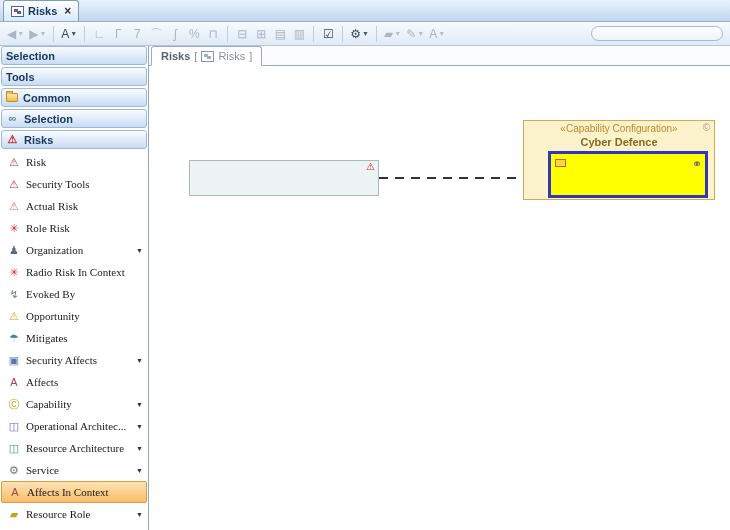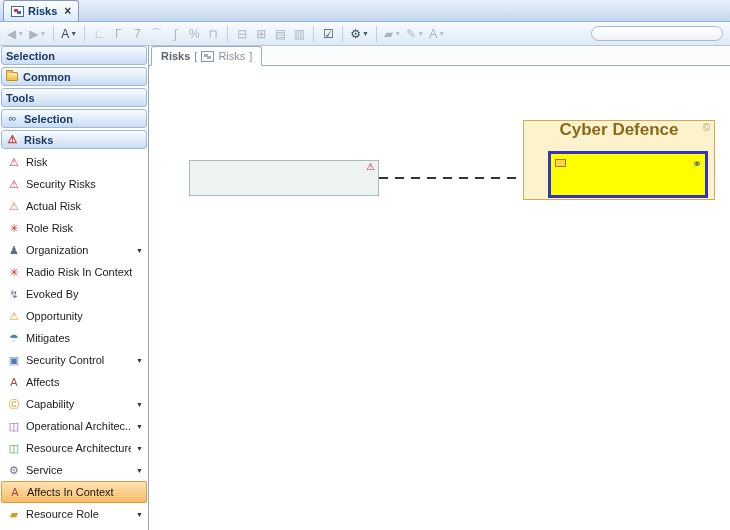--- a/index.html
+++ b/index.html
@@ -77,40 +77,40 @@
     background:#f2bd45; border:1px solid #c08f28; border-bottom:none; border-radius:1px 1px 0 0; }
   .pal-item {
     height:22px; display:flex; align-items:center; gap:5px; padding:0 5px 0 7px;
     font-size:11px; color:#1a1a1a;
   }
   .pal-item.selected {
     background:linear-gradient(#fde2b4,#f9bd69);
     border:1px solid #e0993c; border-radius:2px; margin:0 1px; padding-left:6px;
   }
   .pal-icon { width:14px; text-align:center; font-size:11px; line-height:1; flex:none; }
-  .pal-label { white-space:nowrap; overflow:hidden; }
+  .pal-label { white-space:nowrap; overflow:hidden;font-family:Liberation Serif, serif; }
   .pal-dd { margin-left:auto; font-size:7px; color:#333; }
 
   
   .canvas-col { flex:1; display:flex; flex-direction:column; background:#fff; min-width:0; }
   .strip {
     height:20px; border-bottom:1px solid #98aac6; background:#fbfcfe;
     display:flex; align-items:flex-end; padding-left:2px;
   }
   .dtab {
     height:20px; display:flex; align-items:center; gap:4px; padding:0 9px;
     border:1px solid #9aaac8; border-bottom:1px solid #ffffff; border-radius:3px 3px 0 0;
     background:#ffffff; font-size:11px; color:#8a90a0; margin-bottom:-1px;
   }
   .dtab-title { font-weight:bold; color:#5a6270; }
   .canvas { position:relative; flex:1; background:#fff; overflow:hidden; }
 
   
   .node-stereo { font-size:10px; line-height:12px; }
-  .node-name { font-size:17px; font-weight:bold; line-height:14px; }
+  .node-name { font-size:11px; font-weight:bold; line-height:14px; }
 
   .risk-node {
     position:absolute; left:40px; top:94px; width:190px; height:36px;
     background:#edf3f3; border:1px solid #a8bcbc; text-align:center; padding-top:3px;
   }
   .risk-node .node-stereo { color:#9cacac; }
   .risk-node .node-name { color:#90a2a2; }
   .risk-warn { position:absolute; top:1px; right:3px; font-size:10px; color:#cc3333; line-height:1; }
 
   .conn { position:absolute; left:230px; top:101px; width:172px; height:22px; }
@@ -222,41 +222,41 @@
       <div class="tb-field"></div>
     </div>
 
   <div class="main">
 
     <div class="palette">
         <div class="pal-header">
           <span class="pal-hlabel">Selection</span>
         </div>
         <div class="pal-header">
+          <span class="pal-hlabel">Tools</span>
+        </div>
+        <div class="pal-header">
           <span class="pal-hicon css-folder"></span>
           <span class="pal-hlabel">Common</span>
         </div>
         <div class="pal-header">
-          <span class="pal-hlabel">Tools</span>
-        </div>
-        <div class="pal-header">
           <span class="pal-hicon" style="color: rgb(90, 122, 154);">∞</span>
           <span class="pal-hlabel">Selection</span>
         </div>
         <div class="pal-header">
           <span class="pal-hicon" style="color: rgb(204, 51, 51);">⚠</span>
           <span class="pal-hlabel">Risks</span>
         </div>
         <div class="pal-item">
           <span class="pal-icon" style="color: rgb(204, 51, 51);">⚠</span>
           <span class="pal-label">Risk</span>
         </div>
         <div class="pal-item">
           <span class="pal-icon" style="color: rgb(194, 59, 59);">⚠</span>
-          <span class="pal-label">Security Risks</span>
+          <span class="pal-label">Security Tools</span>
         </div>
         <div class="pal-item">
           <span class="pal-icon" style="color: rgb(224, 112, 112);">⚠</span>
           <span class="pal-label">Actual Risk</span>
         </div>
         <div class="pal-item">
           <span class="pal-icon" style="color: rgb(204, 51, 51);">✳</span>
           <span class="pal-label">Role Risk</span>
         </div>
         <div class="pal-item">
@@ -275,21 +275,21 @@
         <div class="pal-item">
           <span class="pal-icon" style="color: rgb(224, 160, 48);">⚠</span>
           <span class="pal-label">Opportunity</span>
         </div>
         <div class="pal-item">
           <span class="pal-icon" style="color: rgb(74, 128, 170);">☂</span>
           <span class="pal-label">Mitigates</span>
         </div>
         <div class="pal-item">
           <span class="pal-icon" style="color: rgb(85, 119, 170);">▣</span>
-          <span class="pal-label">Security Control</span>
+          <span class="pal-label">Security Affects</span>
           <span class="pal-dd">▼</span>
         </div>
         <div class="pal-item">
           <span class="pal-icon" style="color: rgb(170, 68, 68);">A</span>
           <span class="pal-label">Affects</span>
         </div>
         <div class="pal-item">
           <span class="pal-icon" style="color: rgb(204, 154, 16);">Ⓒ</span>
           <span class="pal-label">Capability</span>
           <span class="pal-dd">▼</span>
@@ -337,20 +337,21 @@
           <span class="risk-warn">⚠</span>
         </div>
 
         <svg class="conn" viewBox="0 0 172 22">
           <line x1="0" y1="11" x2="156" y2="11" stroke="#333" stroke-width="2" stroke-dasharray="9 7"></line>
           <polygon points="156,5 168,11 156,17" fill="#222"></polygon>
         </svg>
 
         <div class="cap-node">
           <span class="cap-badge">©</span>
+          <div class="node-stereo">«Capability Configuration»</div>
           <div class="node-name">Cyber Defence</div>
 
           <div class="rr-node">
             <span class="rr-part-icon"></span>
             <span class="rr-key-icon">⚭</span>
           </div>
         </div>
 
       </div>
     </div>

